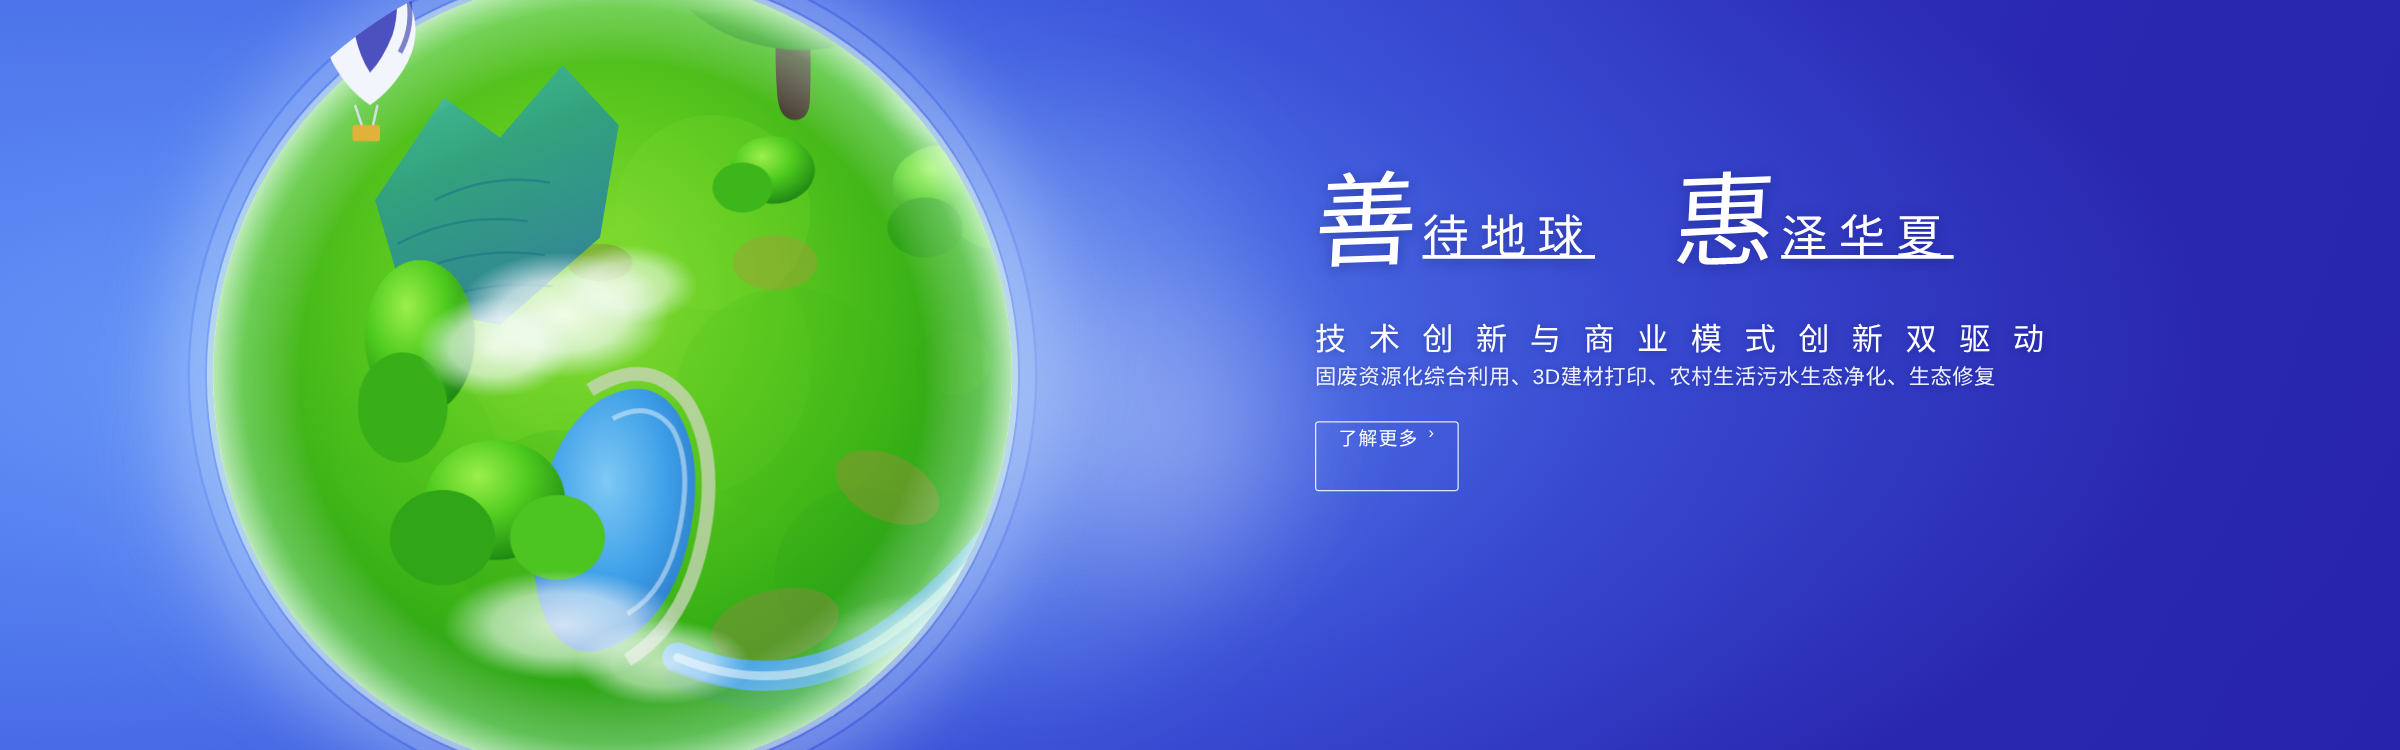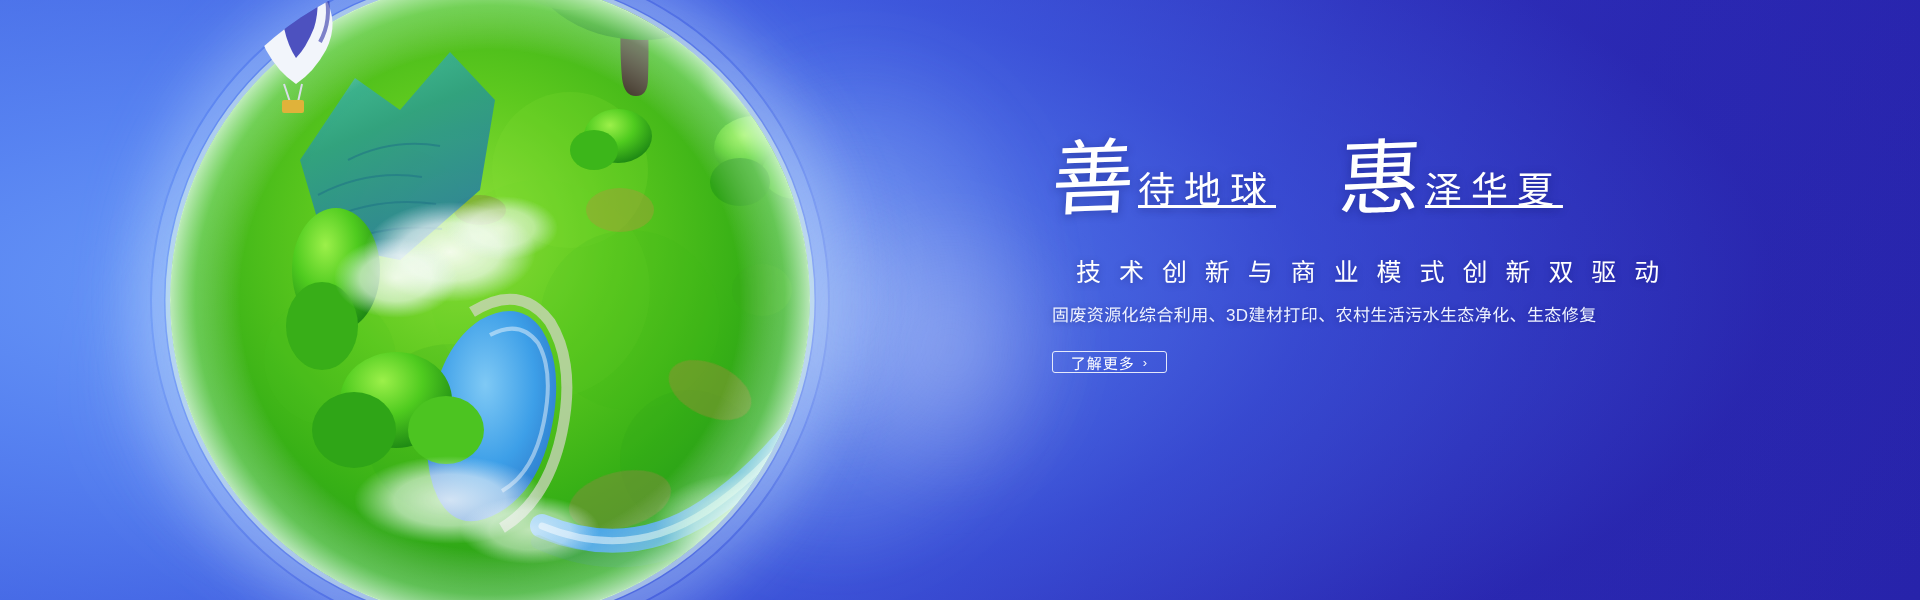--- a/index.html
+++ b/index.html
@@ -60,31 +60,30 @@
     font-size:37px;line-height:37px;letter-spacing:9px;font-weight:400;
     display:inline-block;vertical-align:baseline;
     margin-left:4px;position:relative;top:-4px;text-decoration:underline;
   }
   .hl-gap{display:inline-block;width:54px;}
 
   .subtitle{
     margin-top:14px;color:#ffffff;font-size:25px;line-height:32px;
     letter-spacing:5.5px;white-space:nowrap;font-weight:400;
     text-shadow:0 1px 7px rgba(10,18,90,.35);
-    margin-left:24px;
   }
   .desc{
-    margin-top:15px;color:#eef2ff;font-size:17px;line-height:26px;
+    margin-top:1px;color:#eef2ff;font-size:17px;line-height:26px;
     letter-spacing:.4px;white-space:nowrap;
     text-shadow:0 1px 6px rgba(10,18,90,.35);
   }
 
   .cta{
-    margin-top:22px;display:inline-flex;align-items:center;justify-content:center;
-    gap:8px;width:115px;height:22px;box-sizing:border-box;
+    margin-top:22px;display:inline-flex;justify-content:center;
+    gap:8px;width:115px;height:56px;box-sizing:border-box;
     border:1px solid rgba(255,255,255,.86);border-radius:3px;
     color:#ffffff;font-size:15px;letter-spacing:1px;background:transparent;
     cursor:pointer;
   }
   .cta .chev{font-size:13px;line-height:1;opacity:.95;}
 </style>
 </head>
 <body>
 
 <div class="banner">

